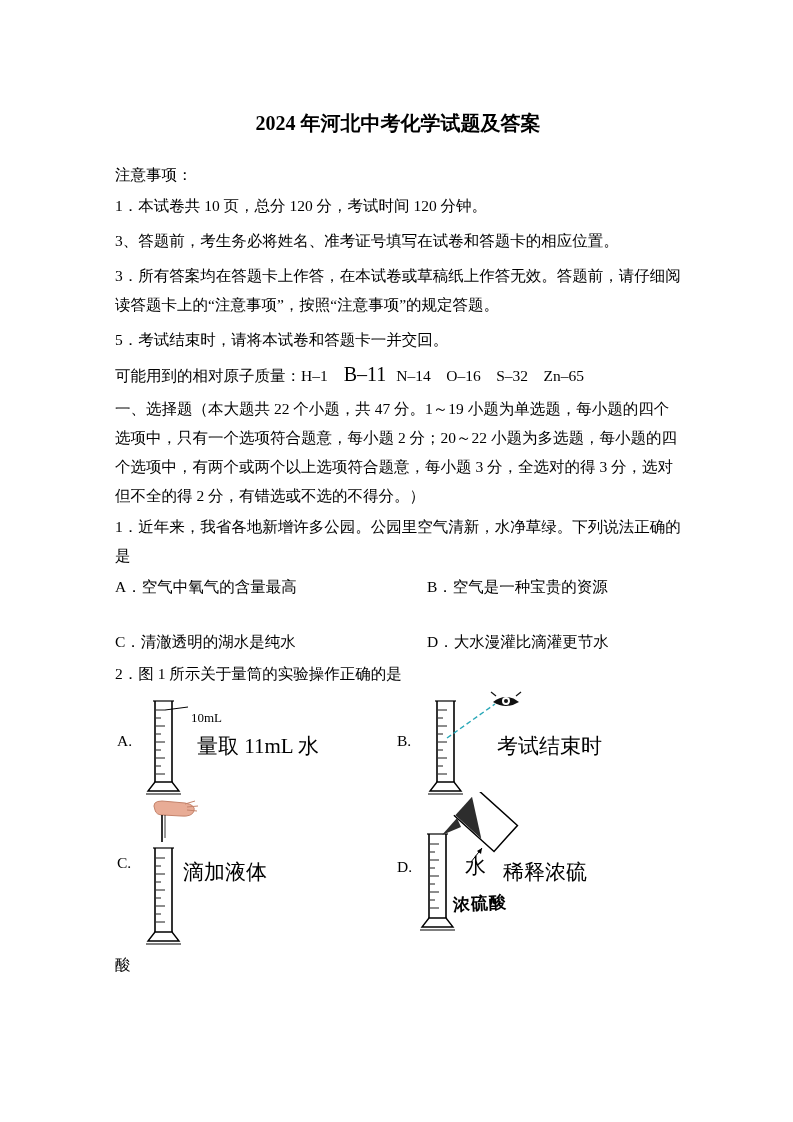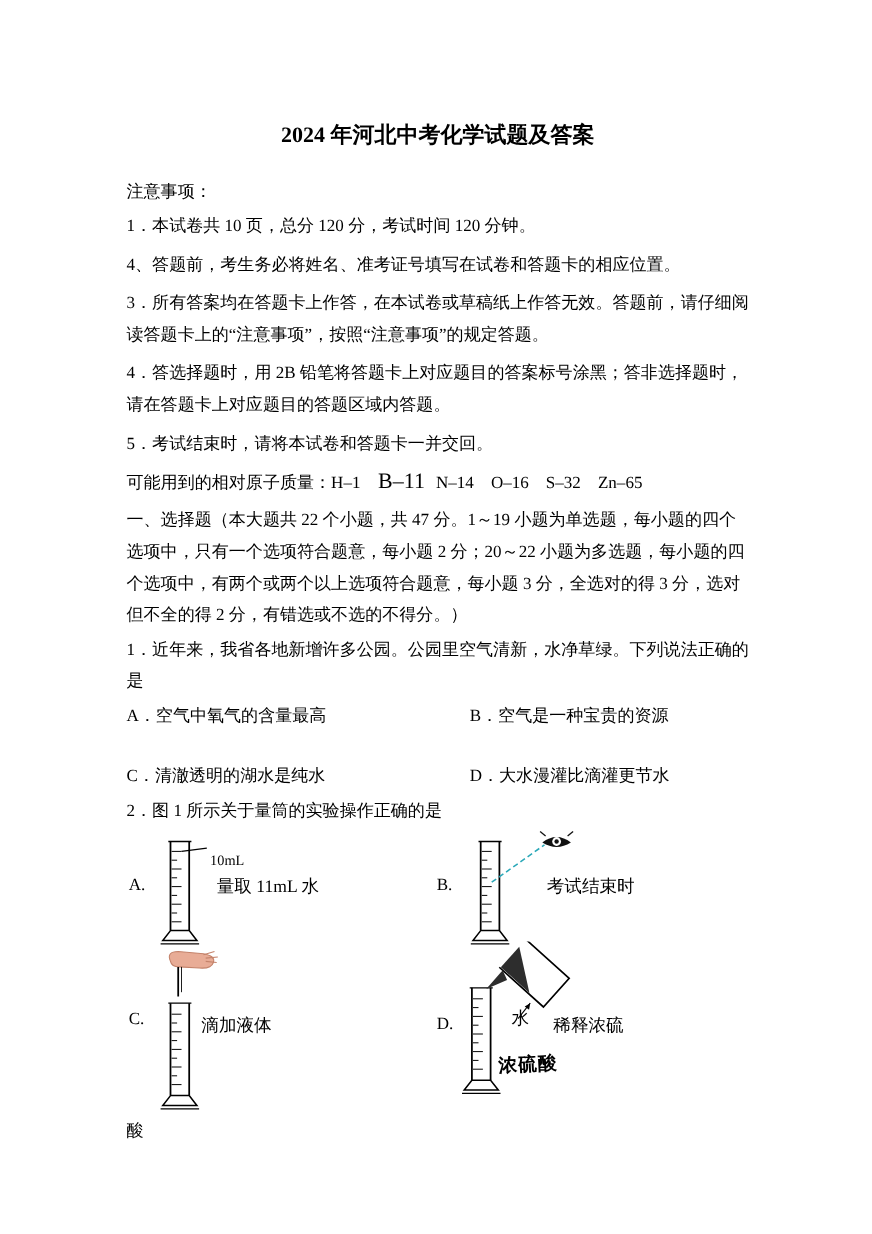--- a/index.html
+++ b/index.html
@@ -31,42 +31,41 @@
   .opt-grid {
     display: grid;
     grid-template-columns: 287px auto;
     line-height: 30px;
     margin-bottom: 2px;
     gap: 25px;
   }
   .figures { position: relative; height: 260px; }
   .figures .abs { position: absolute; white-space: nowrap; }
   .figlabel { font-size: 15.5px; }
-  .caption { font-size: 16px; }
+  .caption { font-size: 21px; }
   .smallmark { font-size: 13px; }
   .acid-label {
     font-weight: bold;
     font-size: 17px;
     transform: rotate(-3deg);
     letter-spacing: 1px;
   }
   svg { display: block; }
 </style>
 </head>
 <body>
 
 <div class="page">
 
   <h1 class="title">2024 年河北中考化学试题及答案</h1>
 
   <p>注意事项：</p>
   <p class="notice">1．本试卷共 10 页，总分 120 分，考试时间 120 分钟。</p>
-  <p class="notice">4、答题前，考生务必将姓名、准考证号填写在试卷和答题卡的相应位置。</p>
+  <p class="notice">3、答题前，考生务必将姓名、准考证号填写在试卷和答题卡的相应位置。</p>
   <p class="notice">3．所有答案均在答题卡上作答，在本试卷或草稿纸上作答无效。答题前，请仔细阅读答题卡上的“注意事项”，按照“注意事项”的规定答题。</p>
-  <p class="notice">4．答选择题时，用 2B 铅笔将答题卡上对应题目的答案标号涂黑；答非选择题时，请在答题卡上对应题目的答题区域内答题。</p>
   <p class="notice">5．考试结束时，请将本试卷和答题卡一并交回。</p>
 
   <p class="atomic"><span class="seg">可能用到的相对原子质量：H–1</span><span class="hl">B–11</span><span class="seg">N–14　O–16　S–32　Zn–65</span></p>
 
   <p>一、选择题（本大题共 22 个小题，共 47 分。1～19 小题为单选题，每小题的四个选项中，只有一个选项符合题意，每小题 2 分；20～22 小题为多选题，每小题的四个选项中，有两个或两个以上选项符合题意，每小题 3 分，全选对的得 3 分，选对但不全的得 2 分，有错选或不选的不得分。）</p>
 
   <p>1．近年来，我省各地新增许多公园。公园里空气清新，水净草绿。下列说法正确的是</p>
   <div class="opt-grid">
     <span>A．空气中氧气的含量最高</span>
     <span>B．空气是一种宝贵的资源</span>

